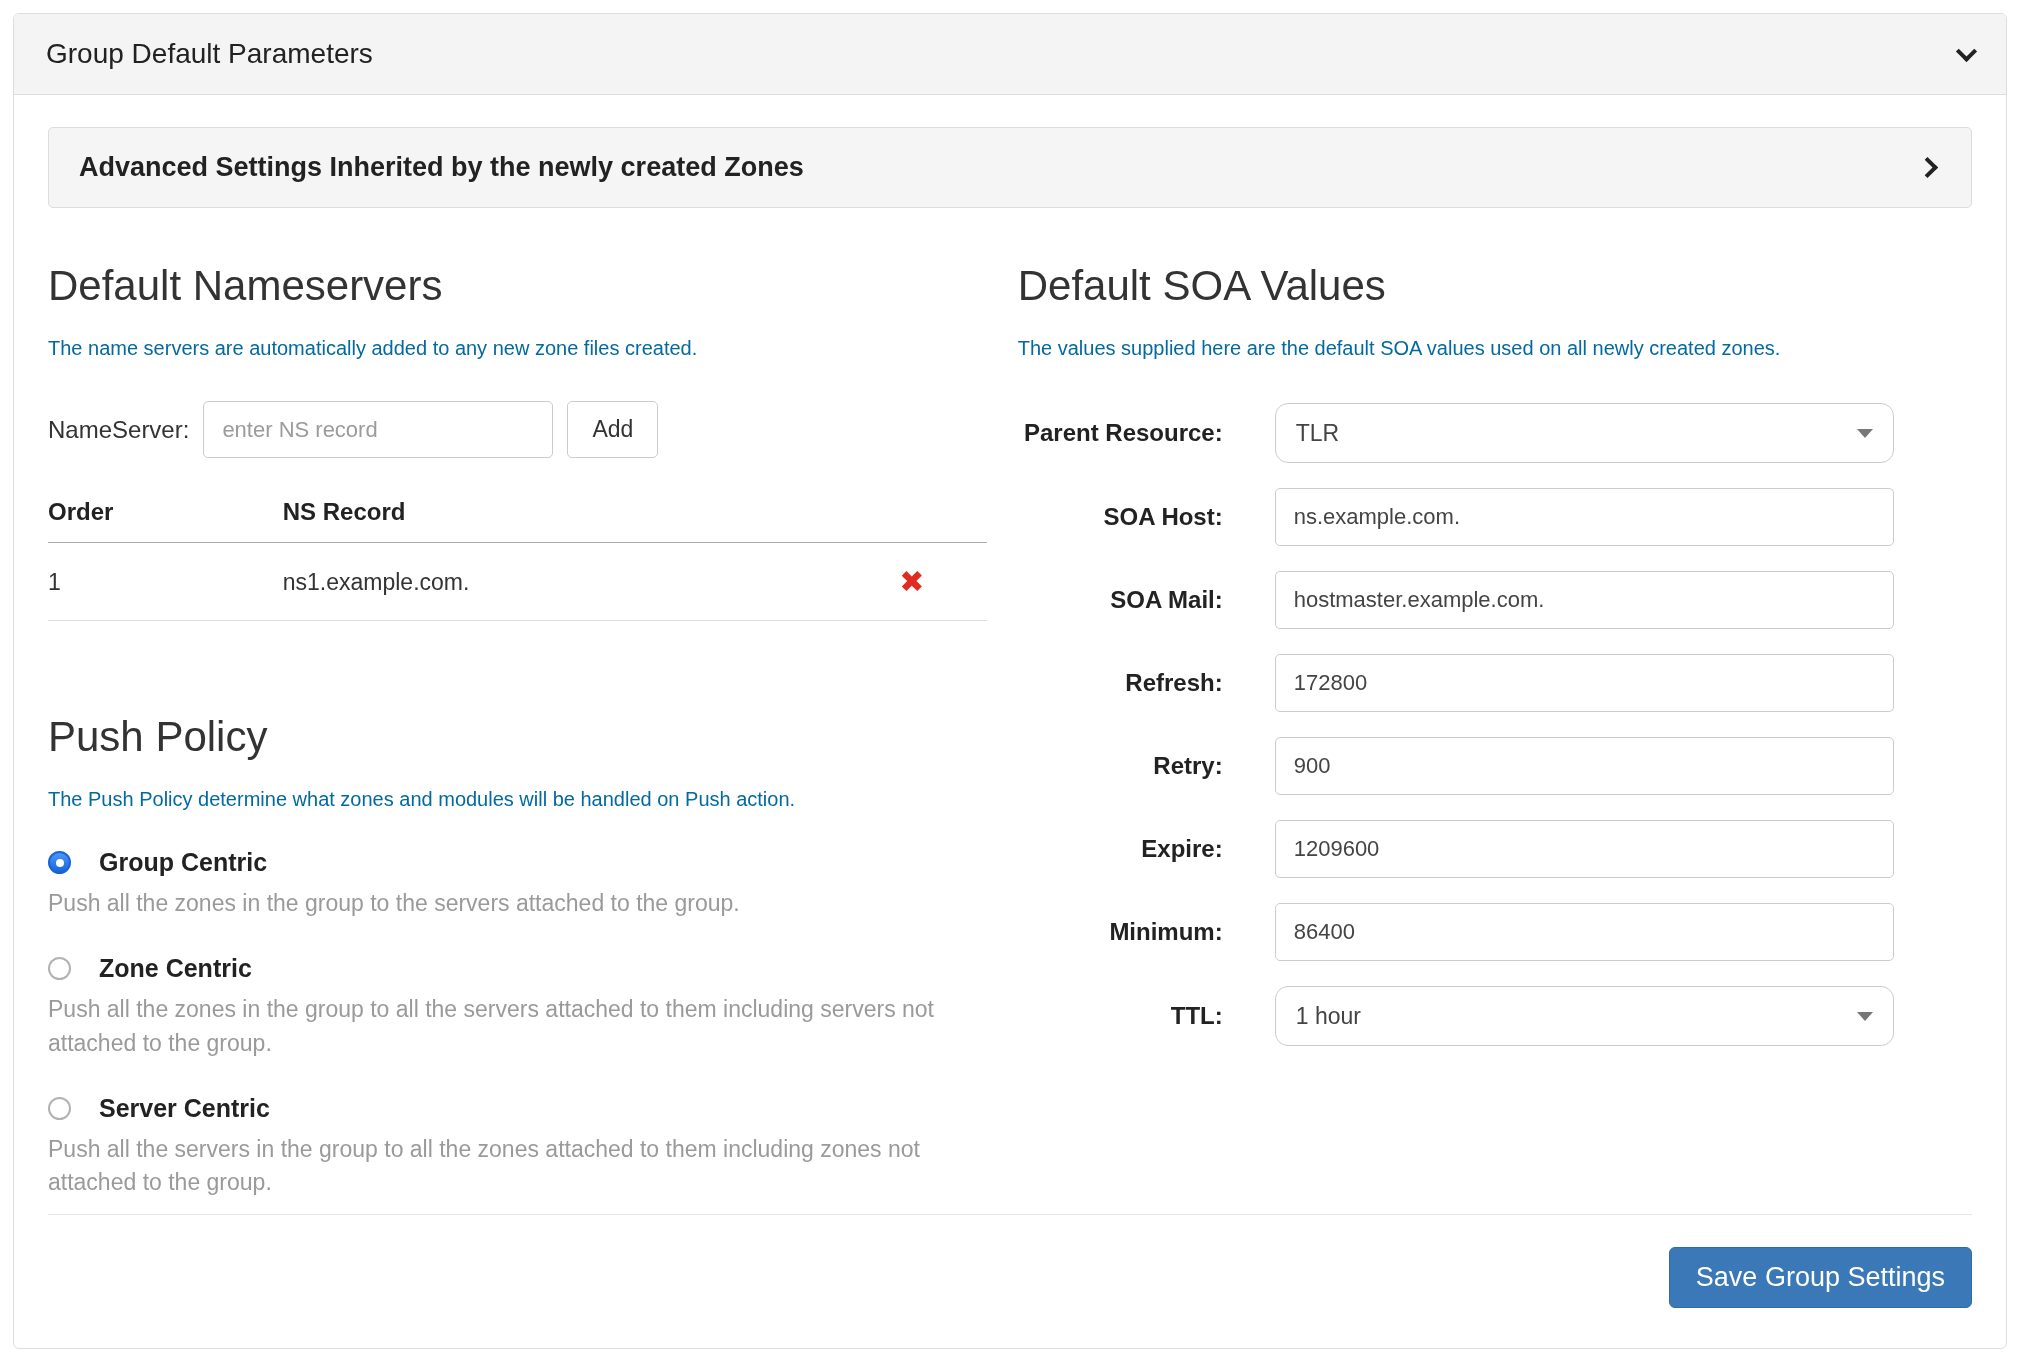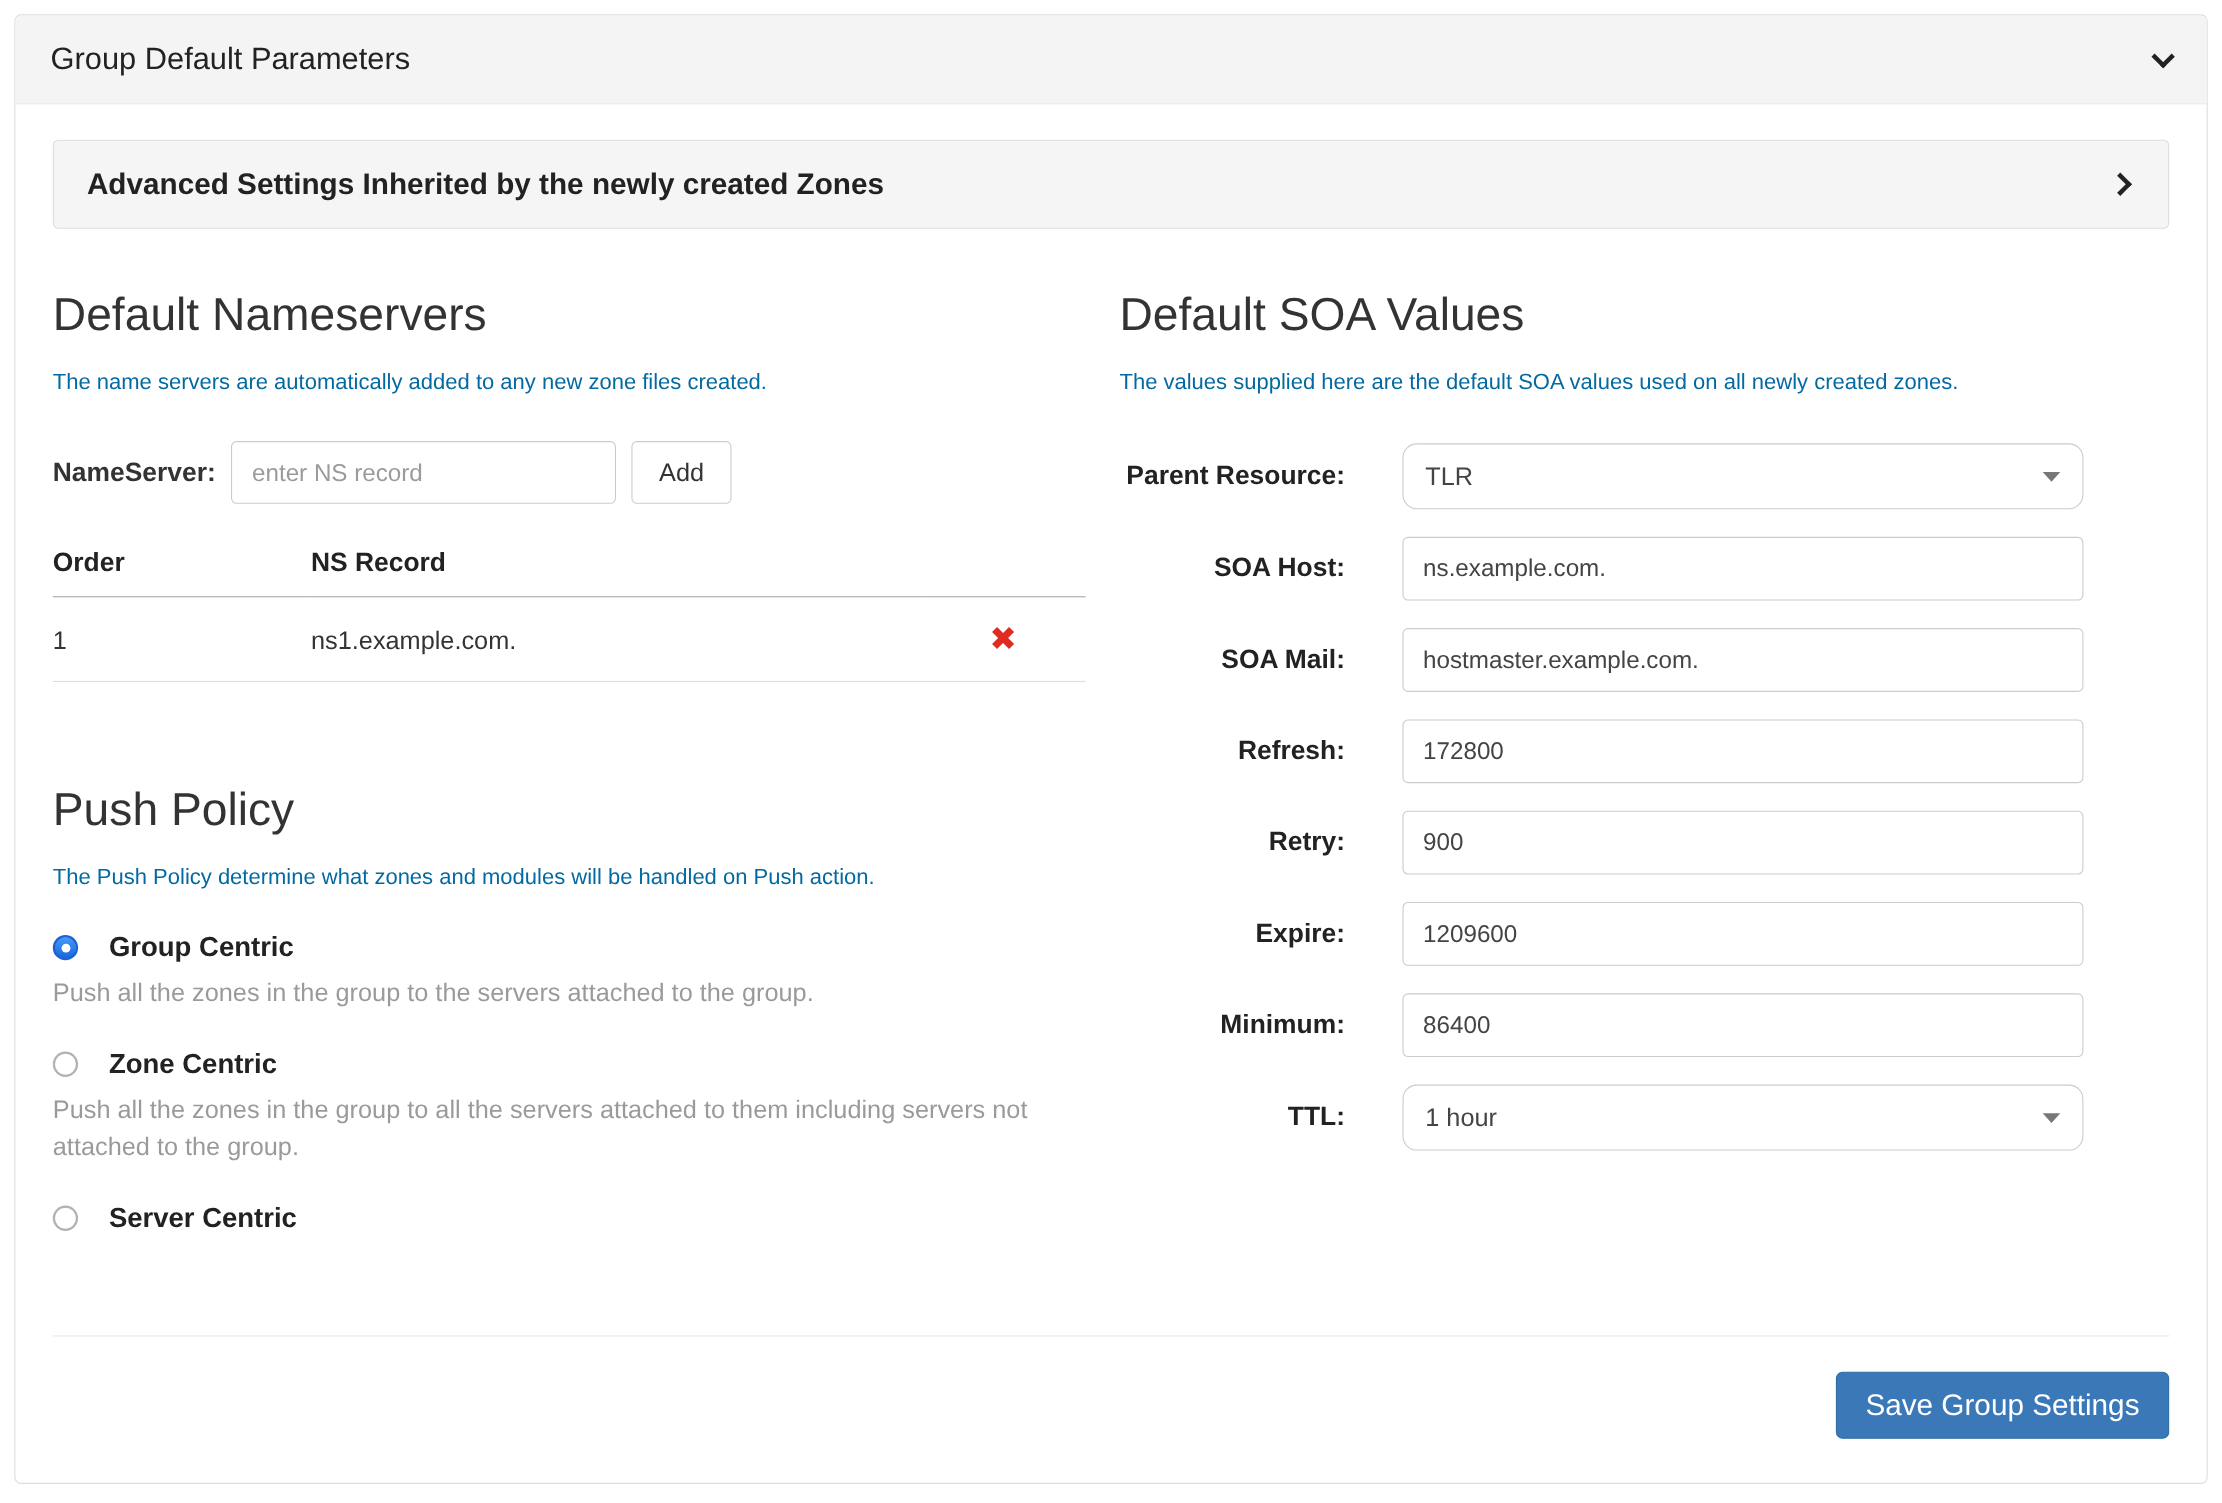--- a/index.html
+++ b/index.html
@@ -53,21 +53,21 @@
 
   .columns { display: flex; justify-content: space-between; flex: 1; }
   .col-left  { width: 48.8%; }
   .col-right { width: 49.6%; }
 
   h2.section-heading { font-size: 42px; font-weight: 500; color: #333; margin: 10px 0 24px; }
   p.section-desc { font-size: 20px; line-height: 1.45; color: #0369a1; margin-bottom: 10px; }
 
   
   .ns-row { display: flex; align-items: center; gap: 14px; margin: 38px 0 14px; }
-  .ns-label { font-size: 24px; font-weight: bold; white-space: nowrap; }
+  .ns-label { font-size: 24px; font-weight: normal; white-space: nowrap; }
   .ns-input {
     width: 350px; height: 57px;
     border: 1px solid #ccc; border-radius: 5px;
     font-size: 22px; padding: 0 18px; color: #444;
     font-family: "Liberation Sans", sans-serif;
   }
   .ns-input::placeholder { color: #9b9b9b; }
   .btn-default {
     height: 57px; padding: 0 24px;
     background: #fff; border: 1px solid #ccc; border-radius: 5px;
@@ -217,20 +217,21 @@
               <span class="policy-label">Zone Centric</span>
             </div>
             <p class="policy-desc">Push all the zones in the group to all the servers attached to them including servers not attached to the group.</p>
           </div>
 
           <div class="policy-option">
             <div class="policy-head">
               <span class="radio"></span>
               <span class="policy-label">Server Centric</span>
             </div>
+            <p class="policy-desc">Push all the servers in the group to all the zones attached to them including zones not attached to the group.</p>
           </div>
         </div>
 
       </div>
 
       <div class="col-right">
 
         <h2 class="section-heading">Default SOA Values</h2>
         <p class="section-desc">The values supplied here are the default SOA values used on all newly created zones.</p>
 

